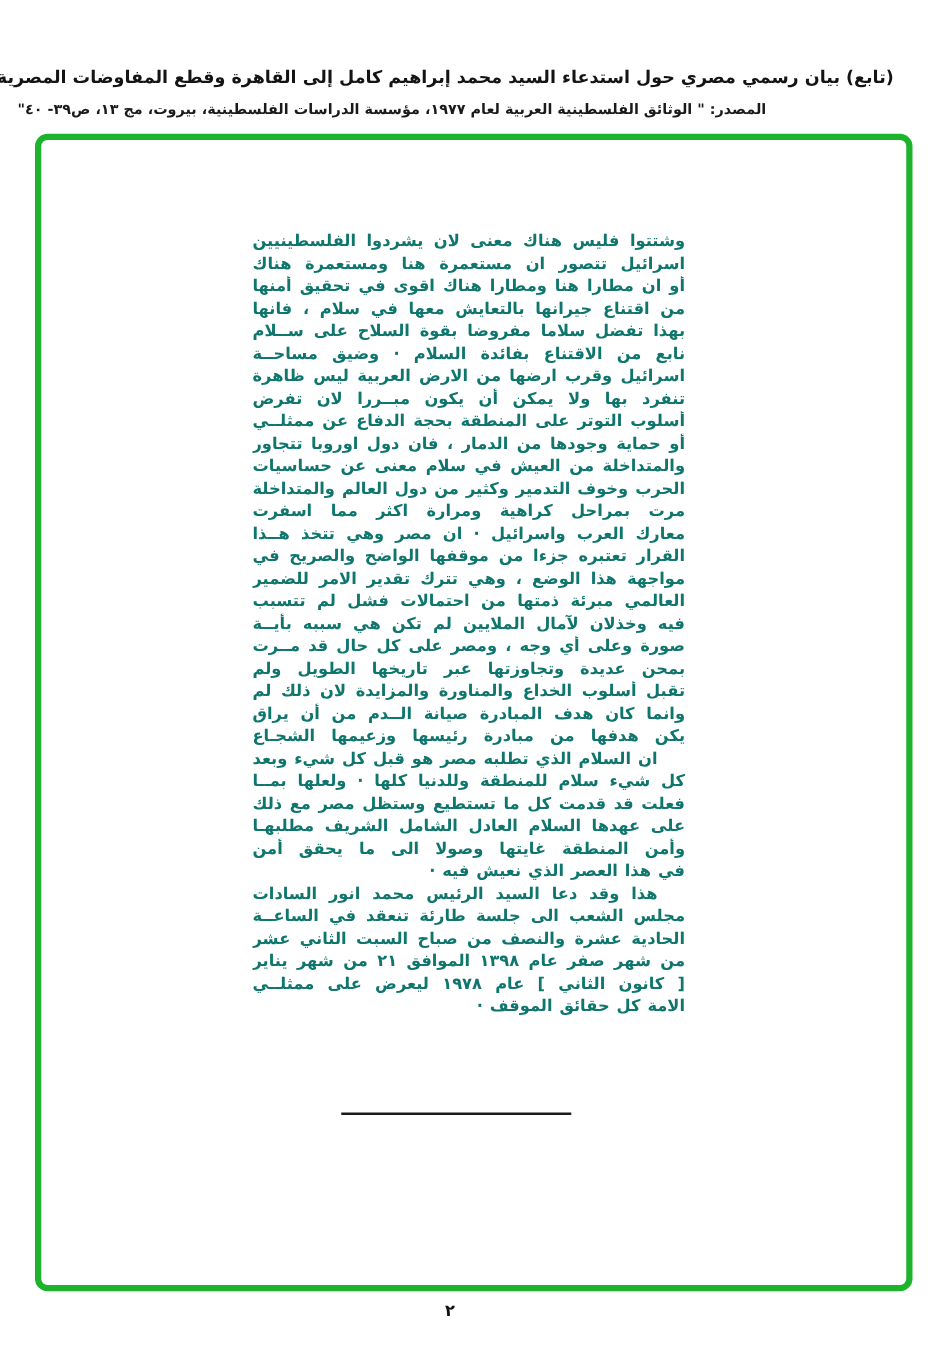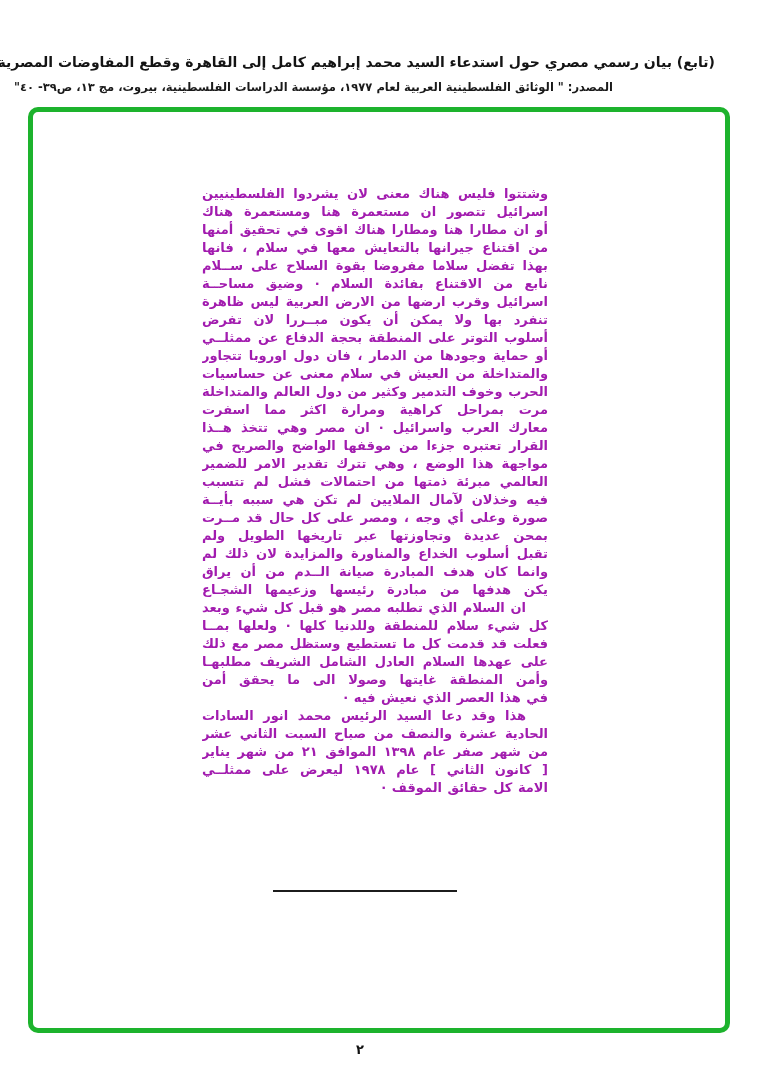--- a/index.html
+++ b/index.html
@@ -100,21 +100,21 @@
 <body>
 
 <div class="page">
 
   <div class="doc-title">(تابع) بيان رسمي مصري حول استدعاء السيد محمد إبراهيم كامل إلى القاهرة وقطع المفاوضات المصرية- الاسرائيلية</div>
 
   <div class="doc-source">المصدر: " الوثائق الفلسطينية العربية لعام ١٩٧٧، مؤسسة الدراسات الفلسطينية، بيروت، مج ١٣، ص٣٩- ٤٠"</div>
 
   <div class="doc-frame" style="border-color: rgb(29, 179, 45);"></div>
 
-  <div class="body-text" style="color: #a21caf;">
+  <div class="body-text" style="color: #0f766e;">
       <div class="text-line">وشتتوا فليس هناك معنى لان يشردوا الفلسطينيين</div>
       <div class="text-line">اسرائيل تتصور ان مستعمرة هنا ومستعمرة هناك</div>
       <div class="text-line">أو ان مطارا هنا ومطارا هناك اقوى في تحقيق أمنها</div>
       <div class="text-line">من اقتناع جيرانها بالتعايش معها في سلام ، فانها</div>
       <div class="text-line">بهذا تفضل سلاما مفروضا بقوة السلاح على ســلام</div>
       <div class="text-line">نابع من الاقتناع بفائدة السلام · وضيق مساحــة</div>
       <div class="text-line">اسرائيل وقرب ارضها من الارض العربية ليس ظاهرة</div>
       <div class="text-line">تنفرد بها ولا يمكن أن يكون مبــررا لان تفرض</div>
       <div class="text-line">أسلوب التوتر على المنطقة بحجة الدفاع عن ممثلــي</div>
       <div class="text-line">أو حماية وجودها من الدمار ، فان دول اوروبا تتجاور</div>
@@ -131,20 +131,21 @@
       <div class="text-line">تقبل أسلوب الخداع والمناورة والمزايدة لان ذلك لم</div>
       <div class="text-line">وانما كان هدف المبادرة صيانة الــدم من أن يراق</div>
       <div class="text-line">يكن هدفها من مبادرة رئيسها وزعيمها الشجـاع</div>
       <div class="text-line first-indent">ان السلام الذي تطلبه مصر هو قبل كل شيء وبعد</div>
       <div class="text-line">كل شيء سلام للمنطقة وللدنيا كلها · ولعلها بمــا</div>
       <div class="text-line">فعلت قد قدمت كل ما تستطيع وستظل مصر مع ذلك</div>
       <div class="text-line">على عهدها السلام العادل الشامل الشريف مطلبهـا</div>
       <div class="text-line">وأمن المنطقة غايتها وصولا الى ما يحقق أمن الانسان</div>
       <div class="text-line para-end">في هذا العصر الذي نعيش فيه ·</div>
       <div class="text-line first-indent">هذا وقد دعا السيد الرئيس محمد انور السادات</div>
+      <div class="text-line">مجلس الشعب الى جلسة طارئة تنعقد في الساعــة</div>
       <div class="text-line">الحادية عشرة والنصف من صباح السبت الثاني عشر</div>
       <div class="text-line">من شهر صفر عام ١٣٩٨ الموافق ٢١ من شهر يناير</div>
       <div class="text-line">[ كانون الثاني ] عام ١٩٧٨ ليعرض على ممثلــي</div>
       <div class="text-line para-end">الامة كل حقائق الموقف ·</div>
     </div>
 
   <div class="divider-rule"></div>
 
   <div class="page-number">٢</div>
 

